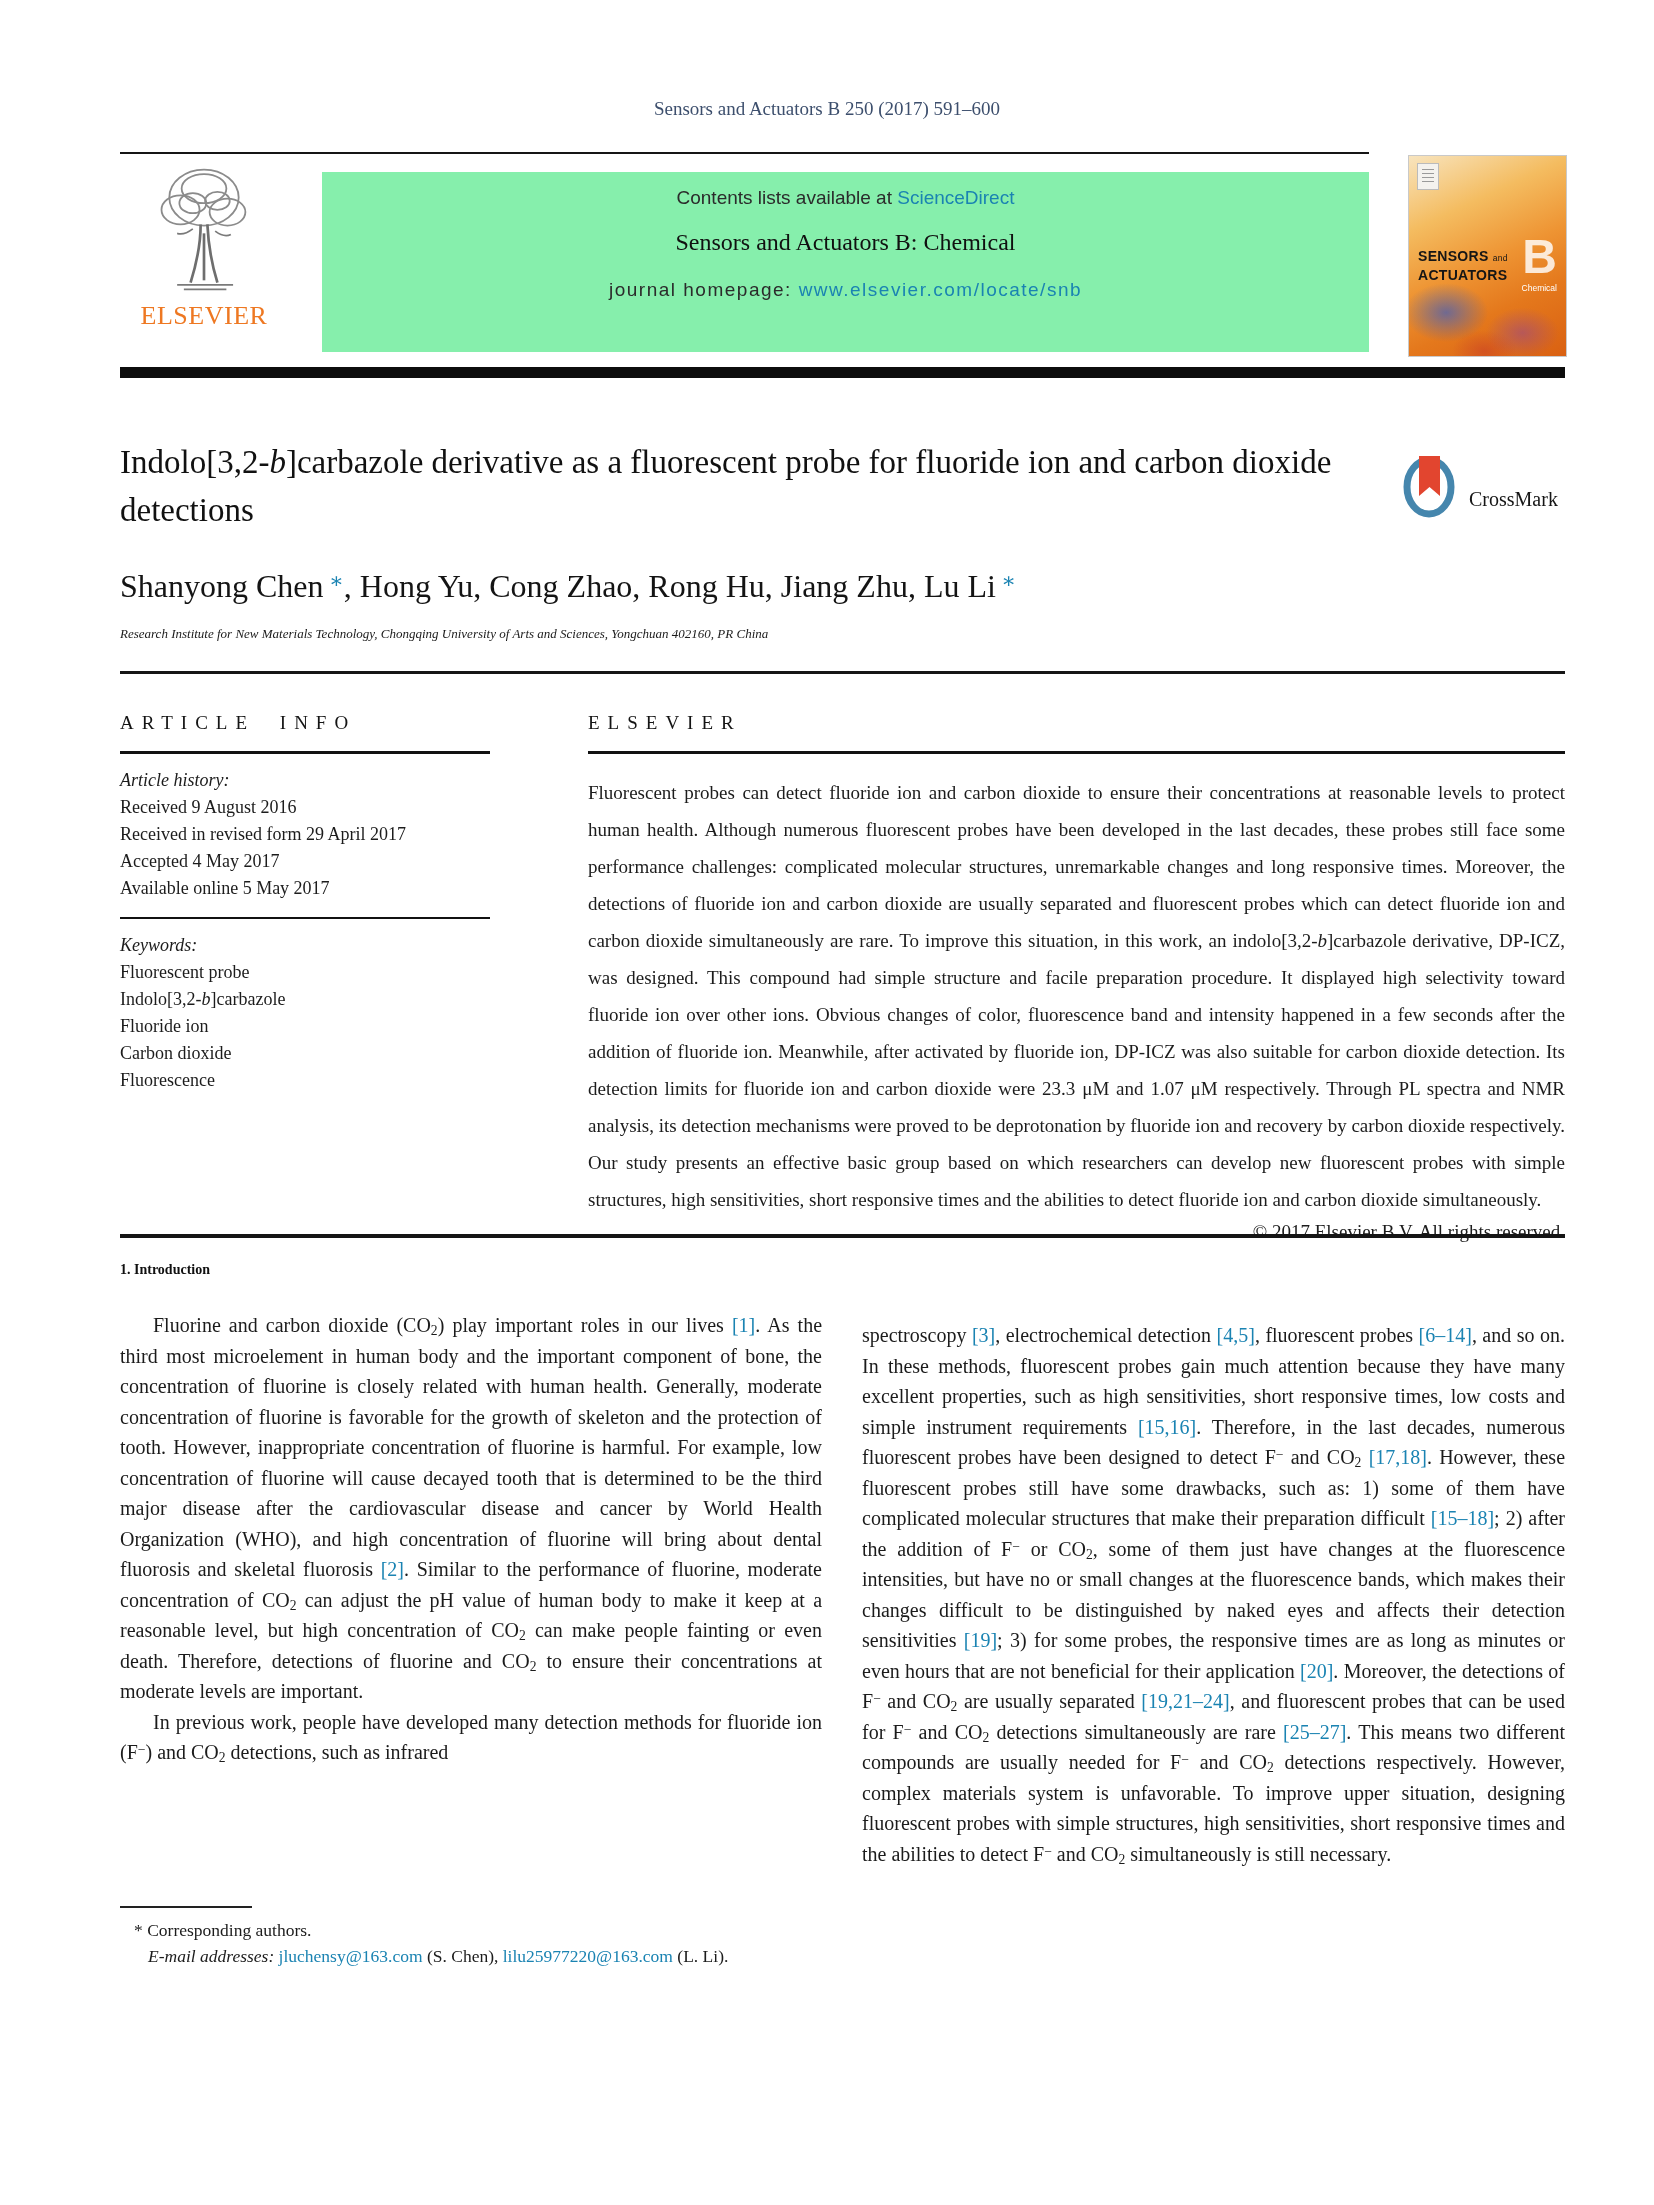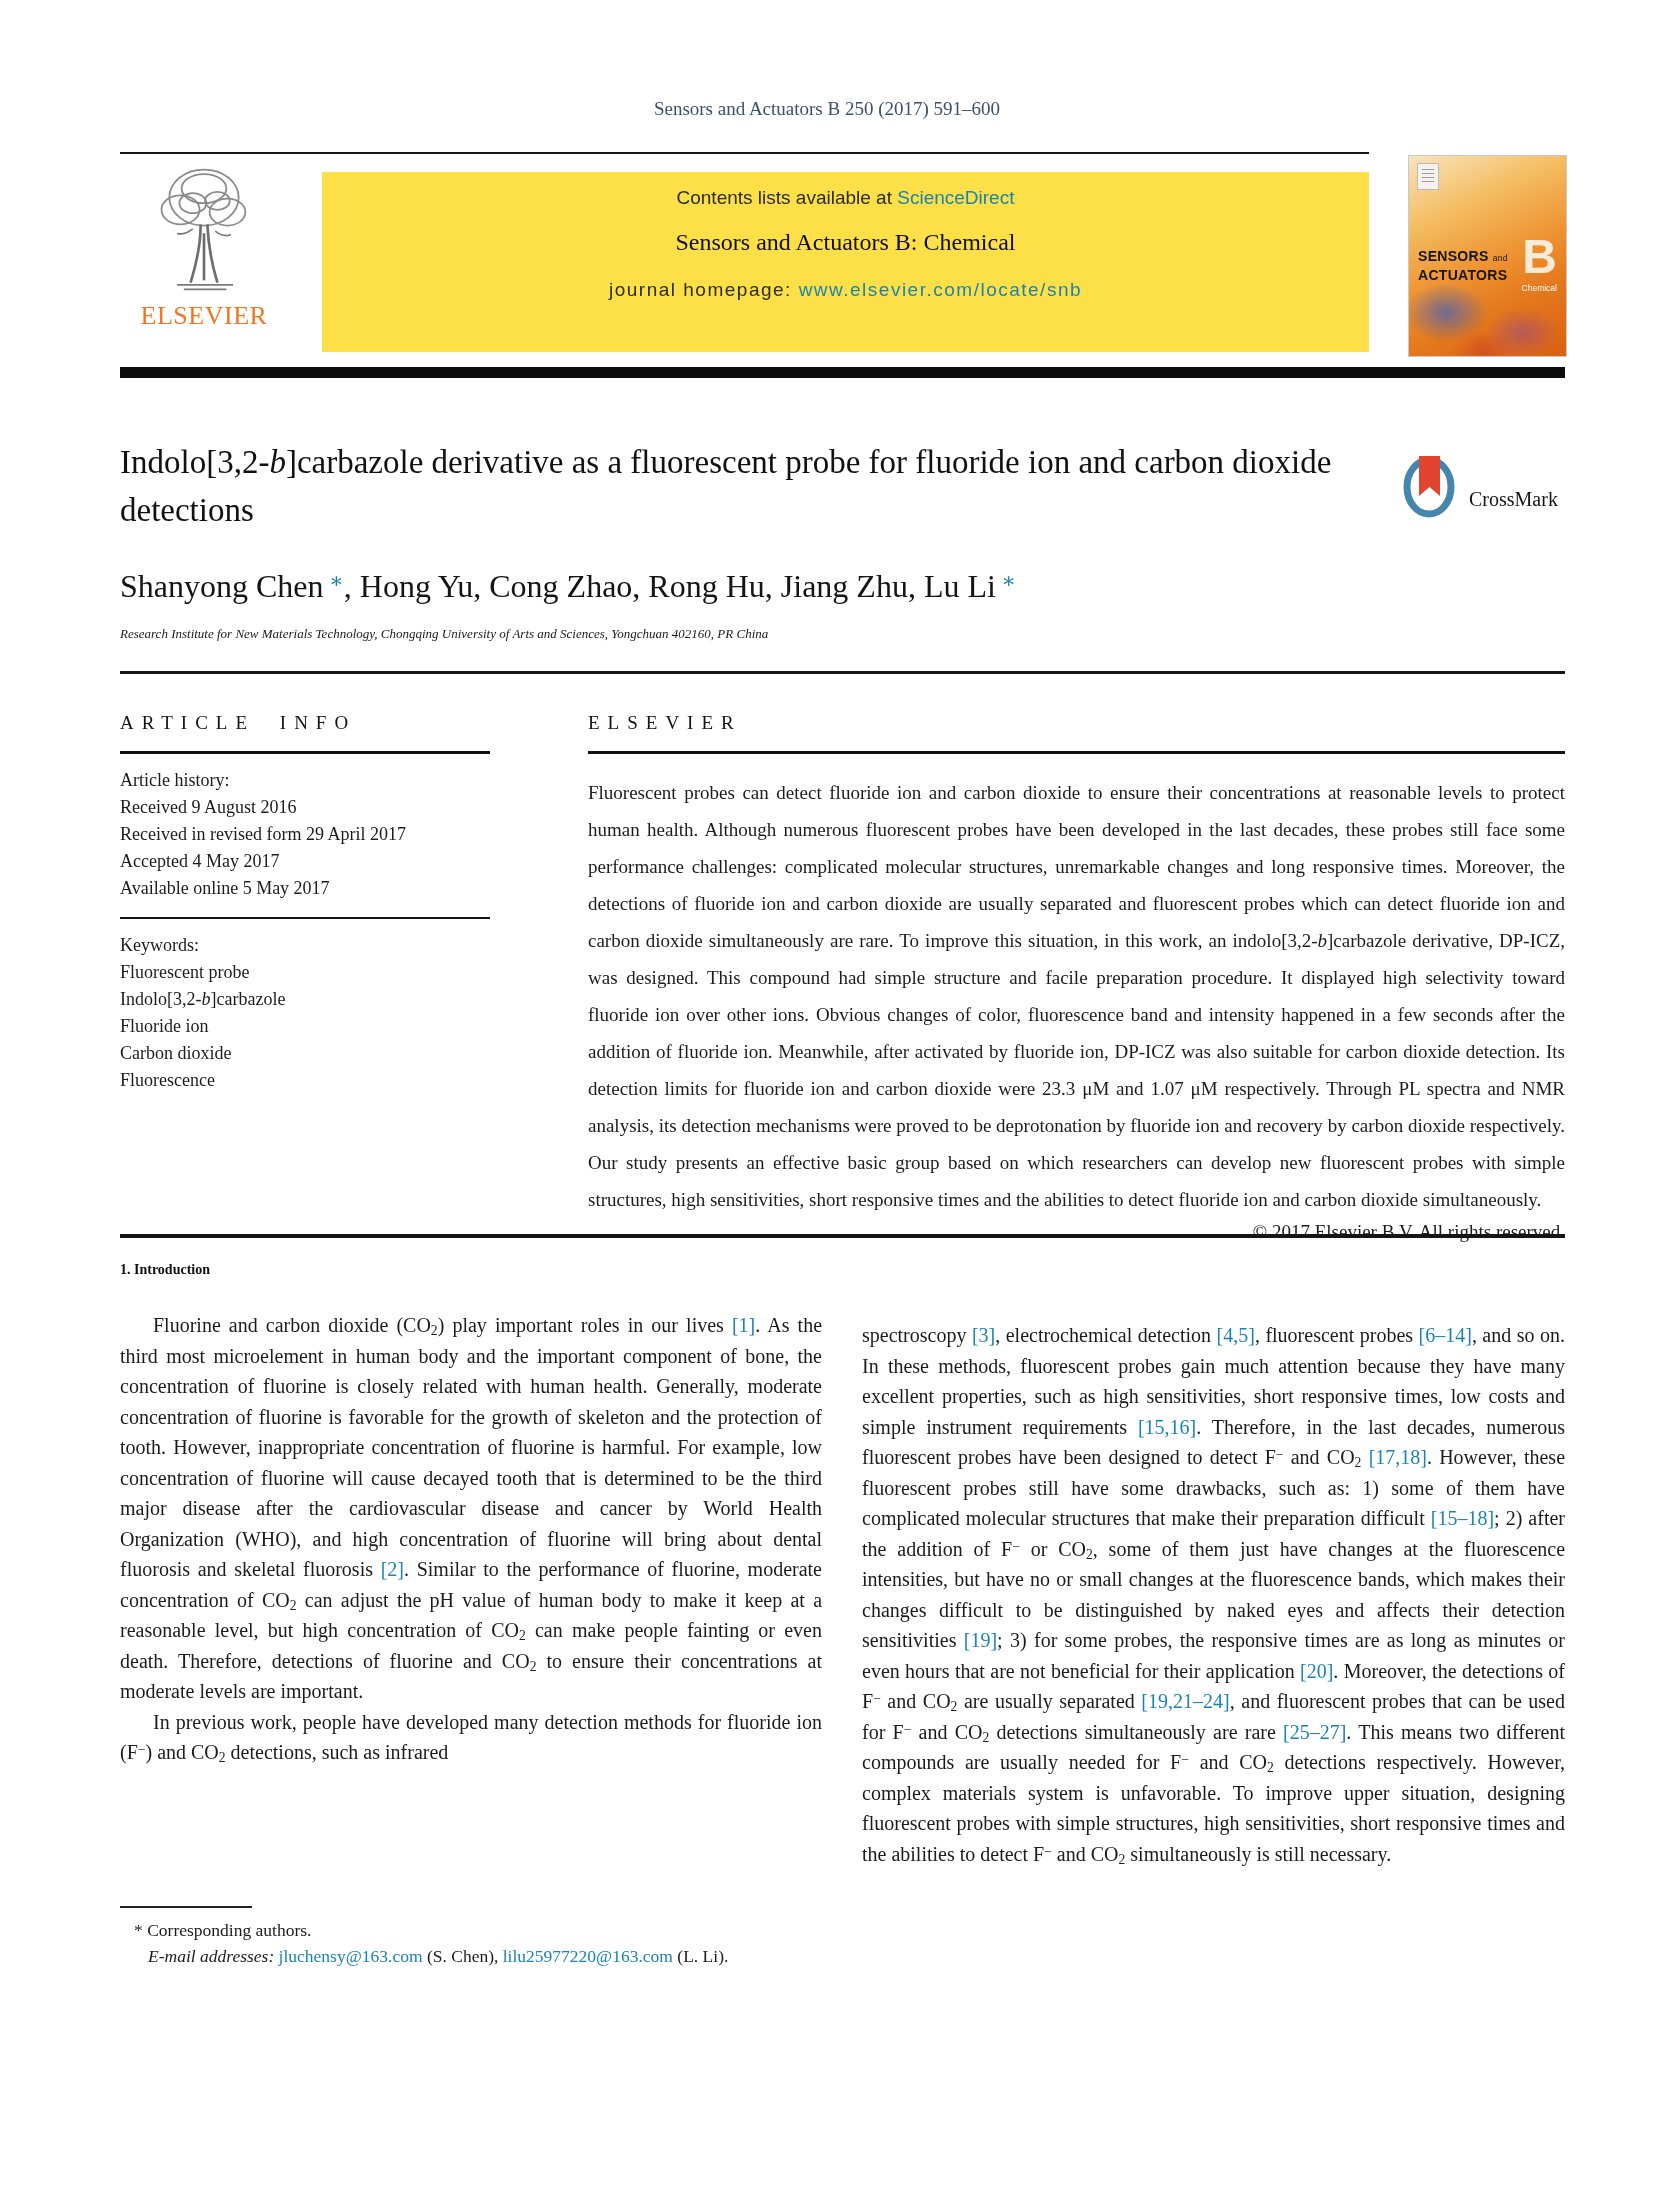--- a/index.html
+++ b/index.html
@@ -17,21 +17,21 @@
 
   .rule{background:#151515;}
   .rule-thin-top{left:120px;top:152px;width:1249px;height:2px;}
   .rule-thick{left:120px;top:367px;width:1445px;height:11px;background:#0d0d0d;}
   .rule-mid{left:120px;top:671px;width:1445px;height:3px;}
   .rule-mid2{left:120px;top:1234px;width:1445px;height:4px;}
 
   .elsevier-logo{left:118px;top:164px;width:172px;height:192px;text-align:center;}
   .elsevier-word{font-size:26px;letter-spacing:.5px;color:#ee7822;margin-top:1px;}
 
-  .header-box{left:322px;top:172px;width:1047px;height:180px;background:#fde047;text-align:center;}
+  .header-box{left:322px;top:172px;width:1047px;height:180px;background:#86efac;text-align:center;}
   .contents-line{margin-top:15px;font-family:"Liberation Sans",sans-serif;font-size:19px;color:#2b2b2b;}
   .journal-title{margin-top:20px;font-size:24px;color:#101010;}
   .homepage-line{margin-top:23px;font-family:"Liberation Sans",sans-serif;font-size:19px;letter-spacing:1.5px;color:#2b2b2b;}
 
   .journal-cover{
     left:1408px;top:155px;width:159px;height:202px;
     background:
       radial-gradient(ellipse 60px 42px at 24% 78%, rgba(78,98,175,.78), transparent 70%),
       radial-gradient(ellipse 52px 36px at 72% 88%, rgba(150,70,140,.55), transparent 70%),
       radial-gradient(ellipse 46px 30px at 48% 97%, rgba(200,60,40,.55), transparent 70%),
@@ -51,21 +51,21 @@
   .crossmark-label{font-size:20px;color:#161616;margin-left:5px;vertical-align:14px;}
 
   .authors{left:120px;top:568px;font-size:32px;color:#141414;}
   .affiliation{left:120px;top:626px;font-size:13px;font-style:italic;color:#1a1a1a;}
 
   .col-heading{font-size:19px;letter-spacing:8px;word-spacing:12px;color:#141414;}
   .heading-rule{height:3px;background:#111;margin-top:17px;}
   .info-col{left:120px;top:712px;width:370px;}
   .abstract-col{left:588px;top:712px;width:977px;}
   .info-body{margin-top:13px;}
-  .info-label{font-size:18px;line-height:27px;}
+  .info-label{font-style:italic;font-size:18px;line-height:27px;}
   .info-line{font-size:18px;line-height:27px;}
   .info-divider{height:2px;background:#111;margin:15px 0 13px;}
   .abstract-text{margin:20px 0 0 0;font-size:19px;line-height:37px;text-align:justify;}
   .abstract-copyright{margin-top:3px;text-align:right;font-size:19px;}
 
   .col-left{left:120px;top:1258px;width:702px;}
   .col-right{left:862px;top:1320px;width:703px;}
   .section-heading{font-size:14px;font-weight:bold;margin:4px 0 32px 0;color:#101010;}
   .body-p{font-size:20px;line-height:30.5px;text-align:justify;margin:0;color:#1b1b1b;}
   .indent{text-indent:33px;}

